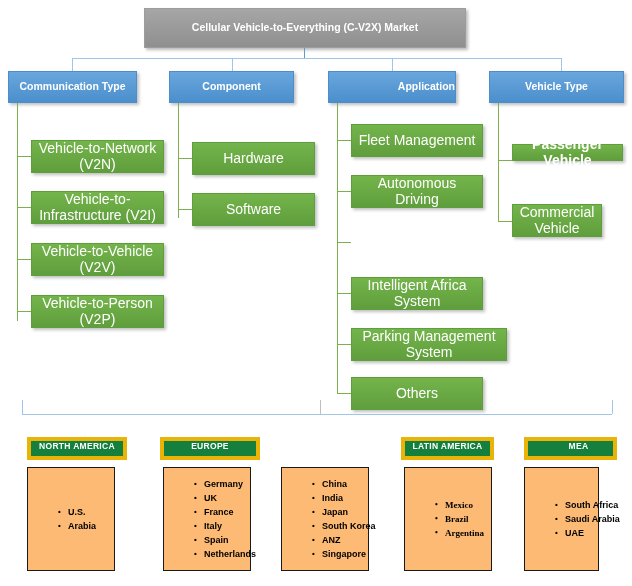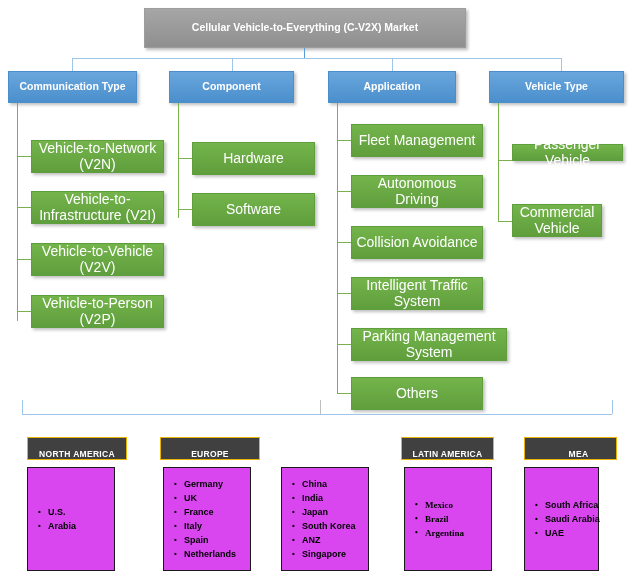--- a/index.html
+++ b/index.html
@@ -45,33 +45,33 @@
   .ln{position:absolute;}
   .ln-blue{background:#9fc5e8;}
   .ln-blue-dark{background:#5b9bd5;}
   .ln-green{background:#7cb04f;}
   .ln-gray{background:#bfbfbf;}
 
   
   .reg-head{
     position:absolute;
     box-sizing:border-box;
-    background:#404040;
-    border:1px solid #eab308;
+    background:#15803d;
+    border:4px solid #eab308;
     color:#ffffff;
     font-size:8.5px;font-weight:bold;
     letter-spacing:.3px;
-    display:flex;align-items:flex-end;justify-content:center;
+    display:flex;align-items:flex-start;justify-content:center;
   }
   .reg-body{
     position:absolute;
     box-sizing:border-box;
-    background:#d946ef;
+    background:#fdba74;
     border:1.4px solid #1a1a1a;
-    display:flex;align-items:center;
+    display:flex;align-items:center;padding-left:20px;
   }
   .reg-body ul{
     list-style:none;
     margin:0;padding:0 0 0 10px;
     width:100%;
   }
   .reg-body li{
     position:relative;
     font-size:9px;font-weight:bold;color:#000000;
     line-height:14px;
@@ -100,21 +100,21 @@
   <div class="ln ln-blue" style="left:232px;top:58px;width:1px;height:14px;"></div>
   <div class="ln ln-blue" style="left:392px;top:58px;width:1px;height:14px;"></div>
   <div class="ln ln-blue" style="left:561px;top:58px;width:1px;height:14px;"></div>
 
   <div class="box cat-box" style="left:8px;top:71px;width:129px;height:32px;">
     <span>Communication Type</span>
   </div>
   <div class="box cat-box" style="left:169px;top:71px;width:125px;height:32px;">
     <span>Component</span>
   </div>
-  <div class="box cat-box" style="left:328px;top:71px;width:128px;height:32px;">
+  <div class="box cat-box" style="left:328px;top:71px;width:128px;height:32px;justify-content:flex-end;">
     <span>Application</span>
   </div>
   <div class="box cat-box" style="left:489px;top:71px;width:135px;height:32px;">
     <span>Vehicle Type</span>
   </div>
 
   <div class="ln ln-green" style="left:17px;top:103px;width:1px;height:218px;"></div>
   <div class="ln ln-green" style="left:17px;top:156px;width:14px;height:1px;"></div>
   <div class="ln ln-green" style="left:17px;top:207px;width:14px;height:1px;"></div>
   <div class="ln ln-green" style="left:17px;top:259px;width:14px;height:1px;"></div>
@@ -151,38 +151,35 @@
   <div class="ln ln-green" style="left:337px;top:293px;width:14px;height:1px;"></div>
   <div class="ln ln-green" style="left:337px;top:344px;width:14px;height:1px;"></div>
   <div class="ln ln-green" style="left:337px;top:393px;width:14px;height:1px;"></div>
 
   <div class="box leaf-box" style="left:351px;top:124px;width:132px;height:33px;">
     <span>Fleet Management</span>
   </div>
   <div class="box leaf-box" style="left:351px;top:175px;width:132px;height:33px;">
     <span>Autonomous Driving</span>
   </div>
-  <div class="box leaf-box" style="left:351px;top:226px;width:132px;height:33px;">
-    <span>Collision Avoidance</span>
-  </div>
   <div class="box leaf-box" style="left:351px;top:277px;width:132px;height:33px;">
-    <span>Intelligent Traffic System</span>
+    <span>Intelligent Africa System</span>
   </div>
   <div class="box leaf-box" style="left:351px;top:328px;width:156px;height:33px;">
     <span>Parking Management System</span>
   </div>
   <div class="box leaf-box" style="left:351px;top:377px;width:132px;height:33px;">
     <span>Others</span>
   </div>
 
   <div class="ln ln-green" style="left:498px;top:103px;width:1px;height:119px;"></div>
   <div class="ln ln-green" style="left:498px;top:160px;width:14px;height:1px;"></div>
   <div class="ln ln-green" style="left:498px;top:221px;width:14px;height:1px;"></div>
 
-  <div class="box leaf-box" style="left:512px;top:144px;width:111px;height:17px;">
+  <div class="box leaf-box" style="left:512px;top:144px;width:111px;height:17px;font-weight:bold;">
     <span>Passenger Vehicle</span>
   </div>
   <div class="box leaf-box" style="left:512px;top:204px;width:90px;height:33px;">
     <span>Commercial Vehicle</span>
   </div>
 
   <div class="ln ln-gray" style="left:320px;top:400px;width:1px;height:14px;"></div>
   <div class="ln ln-blue" style="left:22px;top:414px;width:590px;height:1px;"></div>
   <div class="ln ln-blue" style="left:22px;top:400px;width:1px;height:14px;"></div>
   <div class="ln ln-blue" style="left:612px;top:400px;width:1px;height:14px;"></div>

